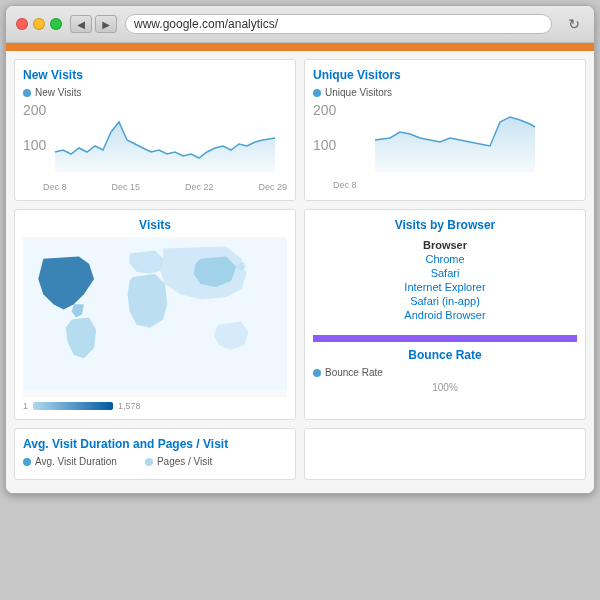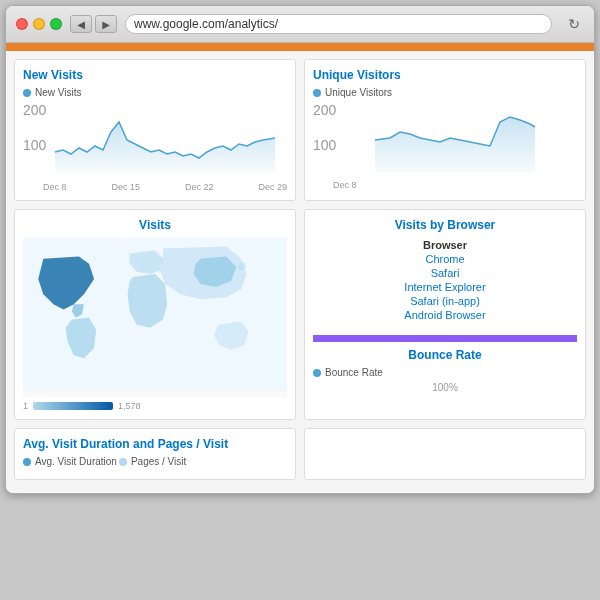--- a/index.html
+++ b/index.html
@@ -383,21 +383,21 @@
             <span>Bounce Rate</span>
           </div>
           <div style="font-size:10px; color:#999; margin-top:2px;">100%</div>
         </div>
       </div>
     </div>
 
     <div class="dashboard-grid-bottom">
       <div class="card">
         <div class="card-title">Avg. Visit Duration and Pages / Visit</div>
-        <div style="display:flex; gap:2px;text-align:right;">
+        <div style="display:flex; gap:28px;text-align:right;">
           <div class="legend-item">
             <div class="legend-dot"></div>
             <span>Avg. Visit Duration</span>
           </div>
           <div class="legend-item">
             <div class="legend-dot legend-dot-light"></div>
             <span>Pages / Visit</span>
           </div>
         </div>
       </div>

